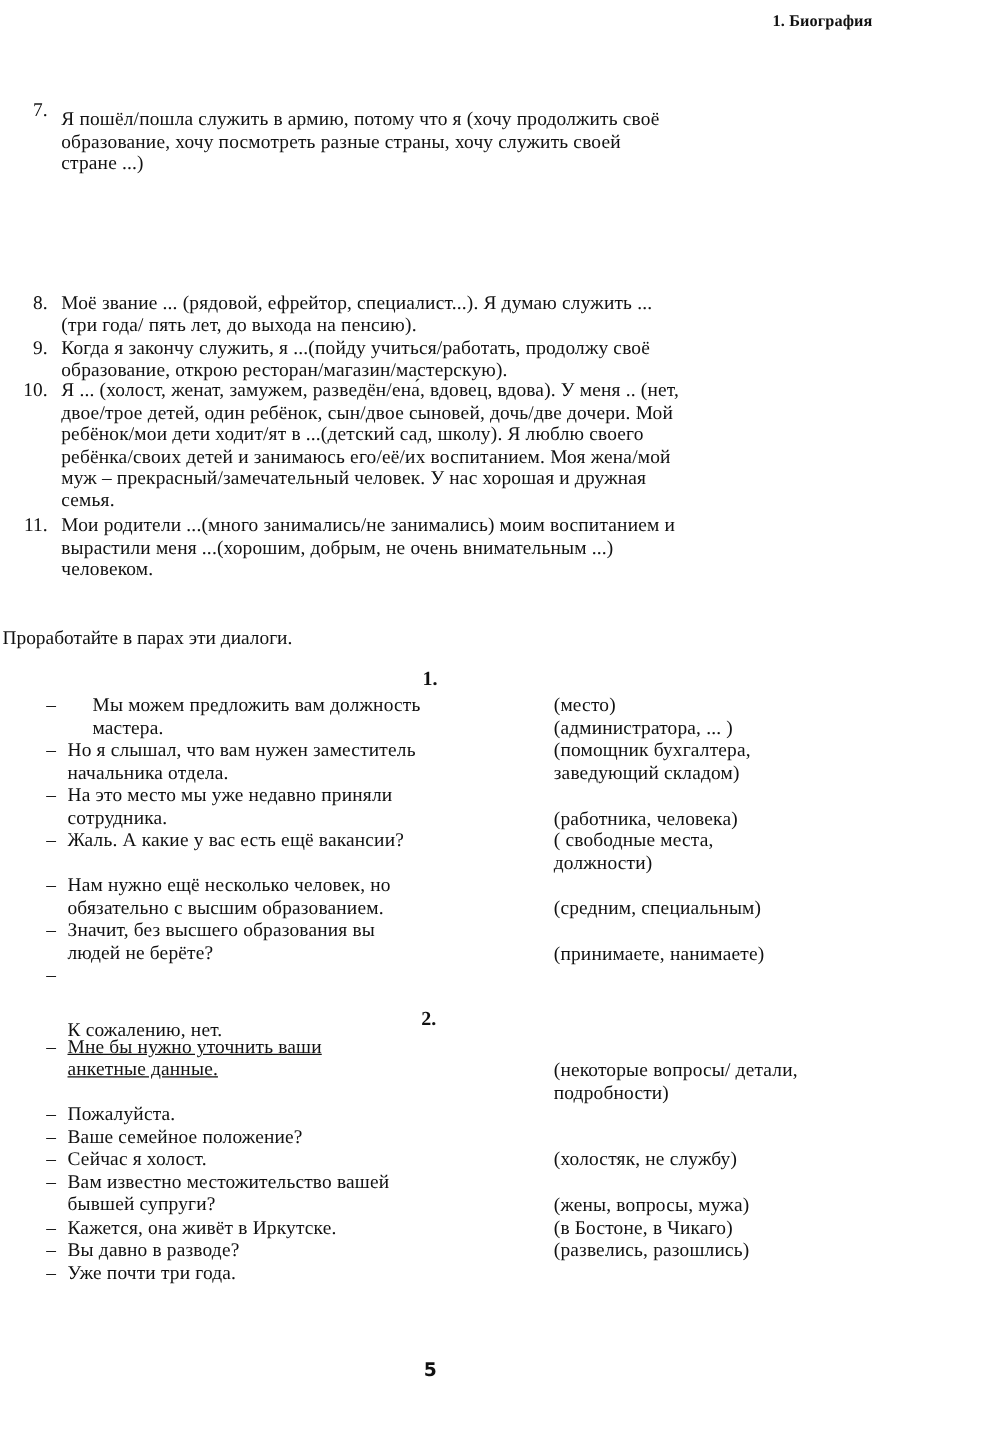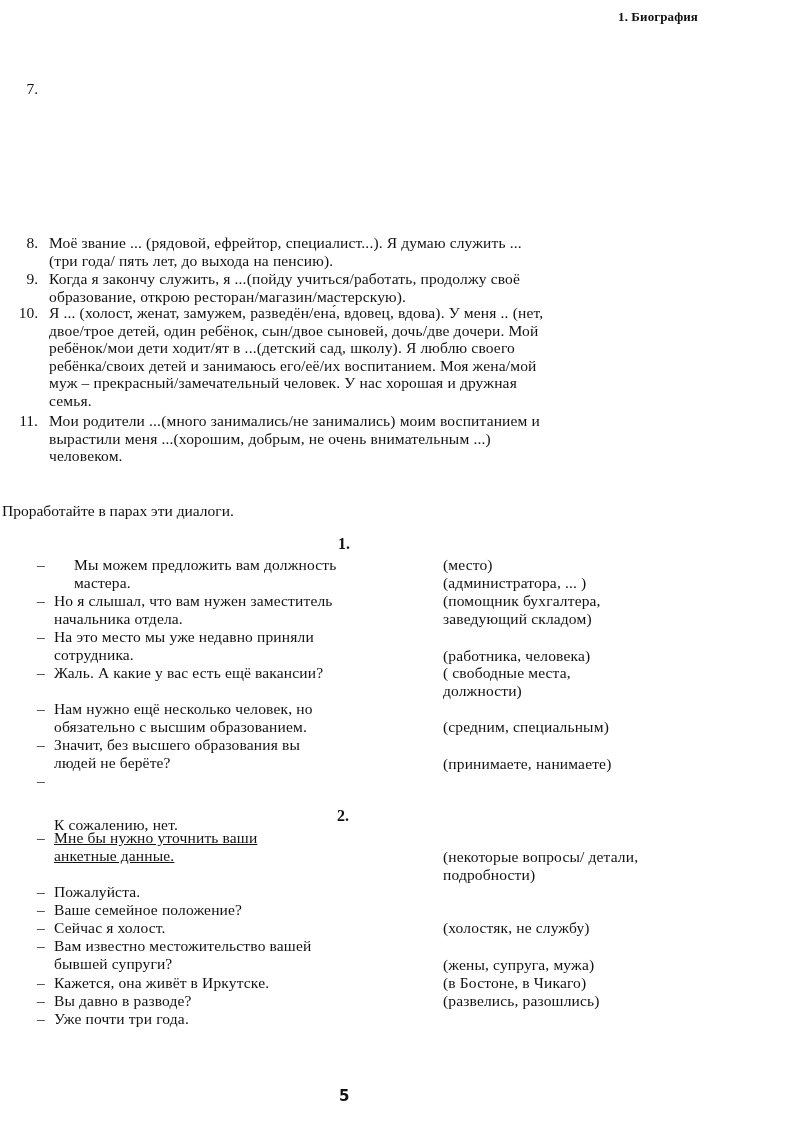--- a/index.html
+++ b/index.html
@@ -20,20 +20,23 @@
 </style>
 </head>
 <body>
 
 <div class="abs header">1. Биография</div>
 
 <div>
 
   <div class="num" style="left:8px;top:80px;">7.</div>
   <div class="item" style="top:80px;">
+    <p class="para" style="margin-top:7px;">Я пошёл/пошла служить в армию, потому что я (хочу продолжить своё
+образование, хочу посмотреть разные страны, хочу служить своей
+стране ...)</p>
   </div>
 
   <div class="num" style="left:8px;top:234px;">8.</div>
   <div class="item" style="top:234px;">
     <p class="para">Моё звание ... (рядовой, ефрейтор, специалист...). Я думаю служить ...
 (три года/ пять лет, до выхода на пенсию).</p>
   </div>
 
   <div class="num" style="left:8px;top:270px;">9.</div>
   <div class="item" style="top:270px;">
@@ -118,21 +121,21 @@
   <div class="dl txt" style="top:901px;">Ваше семейное положение?</div>
 
   <span class="dash" style="top:919px;">–</span>
   <div class="dl txt" style="top:919px;">Сейчас я холост.</div>
   <div class="dl alt" style="top:919px;">(холостяк, не службу)</div>
 
   <span class="dash" style="top:937px;">–</span>
   <div class="dl txt" style="top:937px;">Вам известно местожительство вашей
 бывшей супруги?</div>
   <div class="dl alt" style="top:938px;">
-(жены, супруга, мужа)</div>
+(жены, вопросы, мужа)</div>
 
   <span class="dash" style="top:974px;">–</span>
   <div class="dl txt" style="top:974px;">Кажется, она живёт в Иркутске.</div>
   <div class="dl alt" style="top:974px;">(в Бостоне, в Чикаго)</div>
 
   <span class="dash" style="top:992px;">–</span>
   <div class="dl txt" style="top:992px;">Вы давно в разводе?</div>
   <div class="dl alt" style="top:992px;">(развелись, разошлись)</div>
 
   <span class="dash" style="top:1010px;">–</span>

